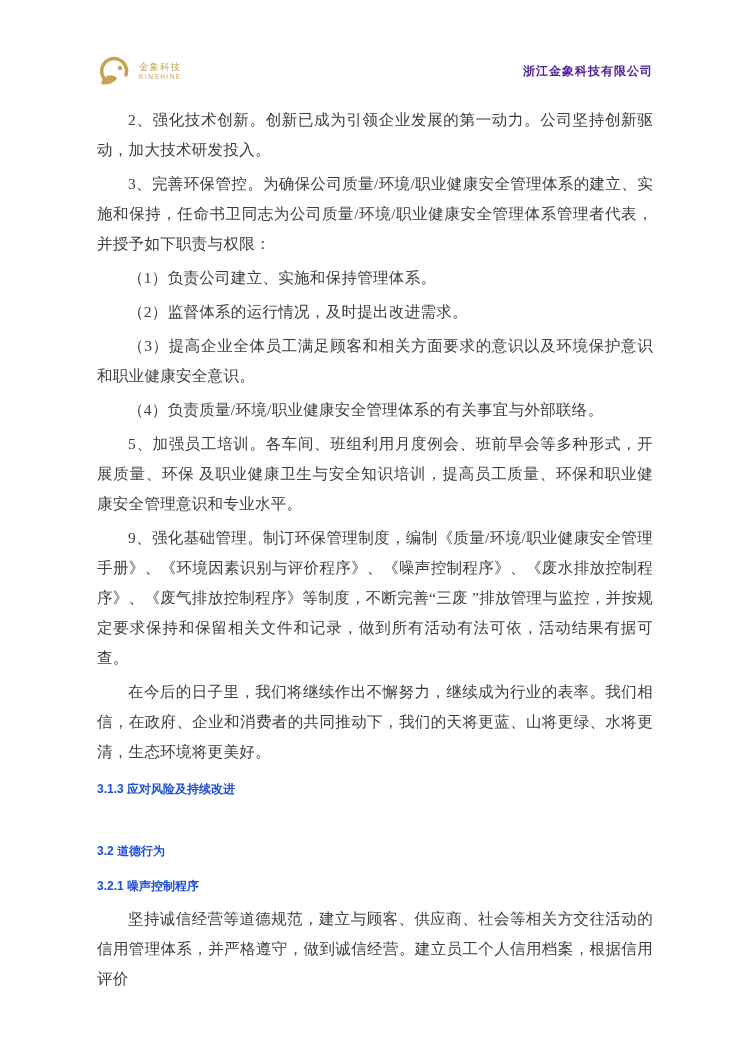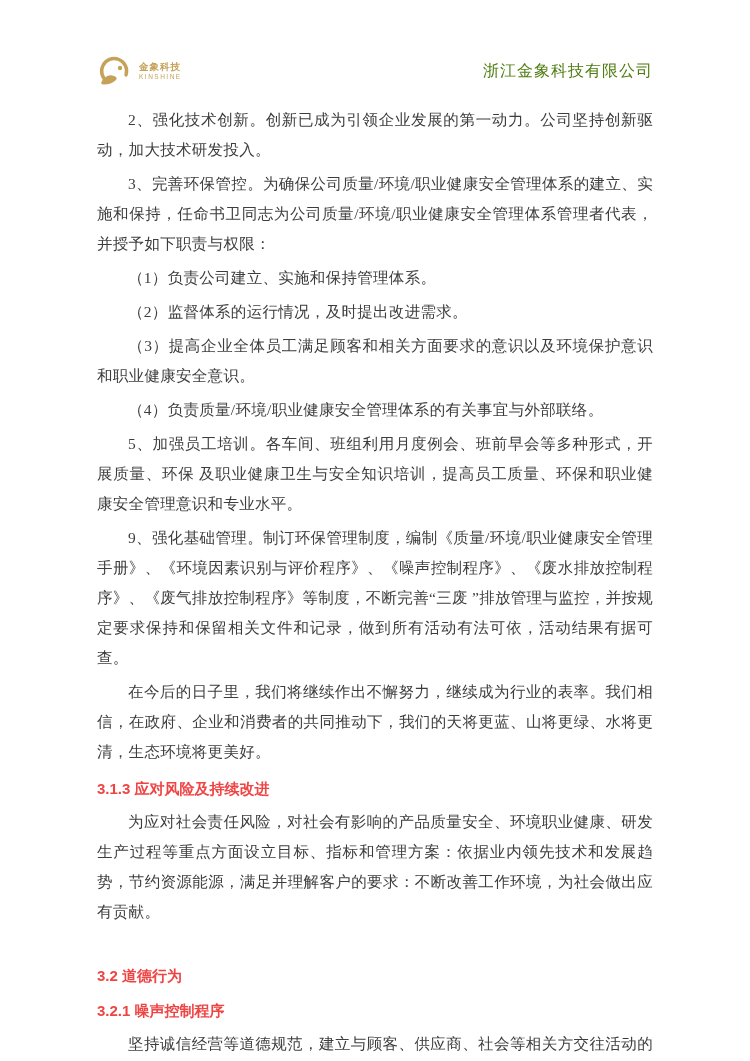--- a/index.html
+++ b/index.html
@@ -20,48 +20,48 @@
     justify-content:space-between;
     align-items:center;
     height:42px;
     margin-bottom:13px;
   }
   .logo { display:flex; align-items:center; gap:4px; }
   .logo-mark { display:block; }
   .logo-text { display:flex; flex-direction:column; line-height:1.1; }
   .logo-cn {
     font-family:"Liberation Sans","DejaVu Sans",sans-serif;
-    font-size:9.5px; font-weight:bold; color:#c6a258; letter-spacing:1px;
+    font-size:9.5px; font-weight:normal; color:#c6a258; letter-spacing:1px;
   }
   .logo-en {
     font-family:"Liberation Sans","DejaVu Sans",sans-serif;
     font-size:6.5px; color:#c6a258; letter-spacing:1.5px;
   }
   .company-name {
-    font-size:16px;
-    color:#4d7c0f;
+    font-size:12px;
+    color:#4c1d95;
     letter-spacing:1px;
-    font-weight:400;
+    font-weight:700;
   }
   
   .doc { }
   .para {
     margin:4px 0 2px 0;
     font-size:15.5px;
     line-height:30px;
     text-align:justify;
     text-indent:2em;
     letter-spacing:0.3px;
     color:#3d3d3d;
   }
   .heading {
     font-family:"Liberation Sans","DejaVu Sans",sans-serif;
-    font-size:15px;
+    font-size:12px;
     font-weight:bold;
-    color:#ef4444;
+    color:#1d4ed8;
     margin:9px 0 5px 0;
     line-height:26px;
     text-indent:0;
   }
   .heading.gap-top { margin-top:36px; }
 </style>
 </head>
 <body>
 
 <div class="page">
@@ -85,19 +85,18 @@
     <p class="para">2、强化技术创新。创新已成为引领企业发展的第一动力。公司坚持创新驱动，加大技术研发投入。</p>
     <p class="para">3、完善环保管控。为确保公司质量/环境/职业健康安全管理体系的建立、实施和保持，任命书卫同志为公司质量/环境/职业健康安全管理体系管理者代表，并授予如下职责与权限：</p>
     <p class="para">（1）负责公司建立、实施和保持管理体系。</p>
     <p class="para">（2）监督体系的运行情况，及时提出改进需求。</p>
     <p class="para">（3）提高企业全体员工满足顾客和相关方面要求的意识以及环境保护意识和职业健康安全意识。</p>
     <p class="para">（4）负责质量/环境/职业健康安全管理体系的有关事宜与外部联络。</p>
     <p class="para">5、加强员工培训。各车间、班组利用月度例会、班前早会等多种形式，开展质量、环保 及职业健康卫生与安全知识培训，提高员工质量、环保和职业健康安全管理意识和专业水平。</p>
     <p class="para">9、强化基础管理。制订环保管理制度，编制《质量/环境/职业健康安全管理手册》、《环境因素识别与评价程序》、《噪声控制程序》、《废水排放控制程序》、《废气排放控制程序》等制度，不断完善“三废 ”排放管理与监控，并按规定要求保持和保留相关文件和记录，做到所有活动有法可依，活动结果有据可查。</p>
     <p class="para">在今后的日子里，我们将继续作出不懈努力，继续成为行业的表率。我们相信，在政府、企业和消费者的共同推动下，我们的天将更蓝、山将更绿、水将更清，生态环境将更美好。</p>
     <h3 class="heading">3.1.3 应对风险及持续改进</h3>
-    <p class="para">为应对社会责任风险，对社会有影响的产品质量安全、环境职业健康、研发生产过程等重点方面设立目标、指标和管理方案：依据业内领先技术和发展趋势，节约资源能源，满足并理解客户的要求：不断改善工作环境，为社会做出应有贡献。</p>
     <h2 class="heading gap-top">3.2 道德行为</h2>
     <h3 class="heading">3.2.1 噪声控制程序</h3>
     <p class="para">坚持诚信经营等道德规范，建立与顾客、供应商、社会等相关方交往活动的信用管理体系，并严格遵守，做到诚信经营。建立员工个人信用档案，根据信用评价</p>
   </div>
 
 </div>
 
 </body></html>

